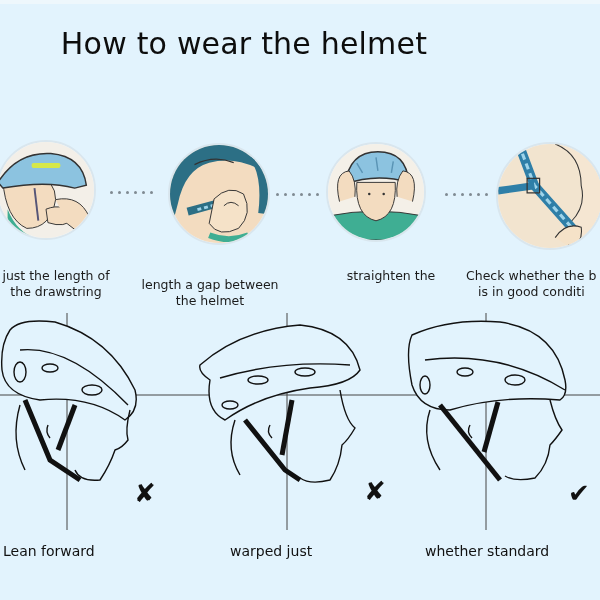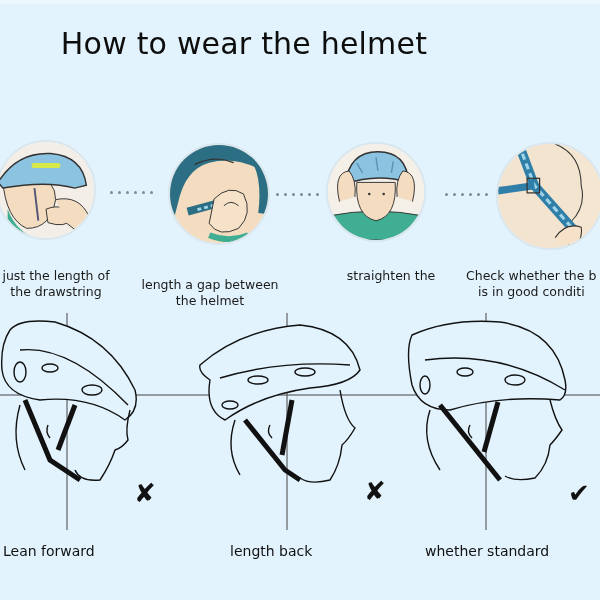--- a/index.html
+++ b/index.html
@@ -161,14 +161,14 @@
     <path d="M430 410 Q420 440 440 470"></path>
     <path d="M470 425 Q466 432 472 438"></path>
   </g>
 </svg>
 
 <div class="mark" style="left:134px;top:478px;">✘</div>
 <div class="mark" style="left:364px;top:476px;">✘</div>
 <div class="mark" style="left:568px;top:478px;">✔</div>
 
 <div class="label" style="left:3px;">Lean forward</div>
-<div class="label" style="left:230px;">length back</div>
+<div class="label" style="left:230px;">warped just</div>
 <div class="label" style="left:425px;">whether standard</div>
 
 </body></html>

